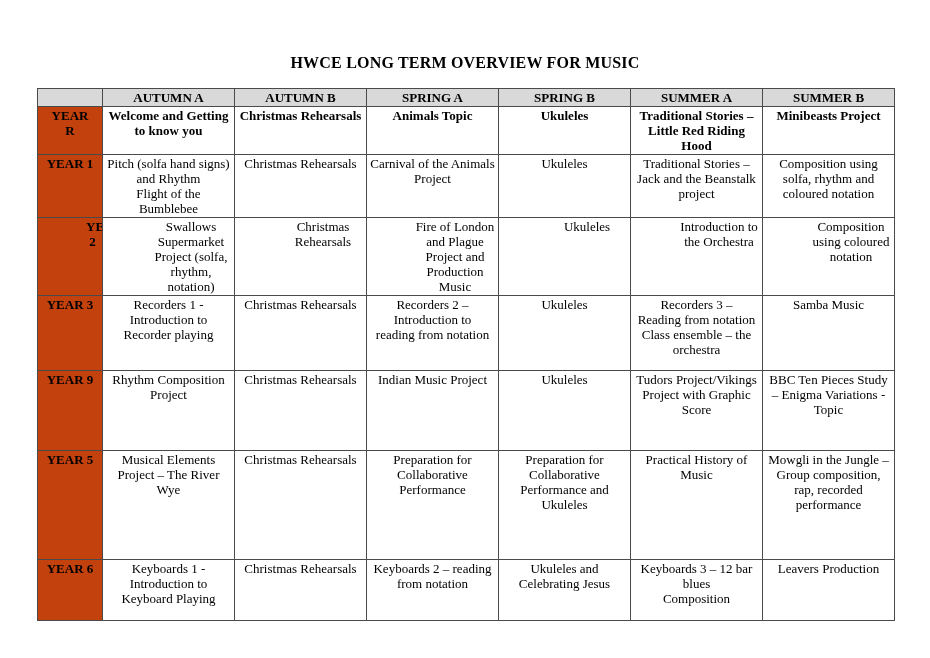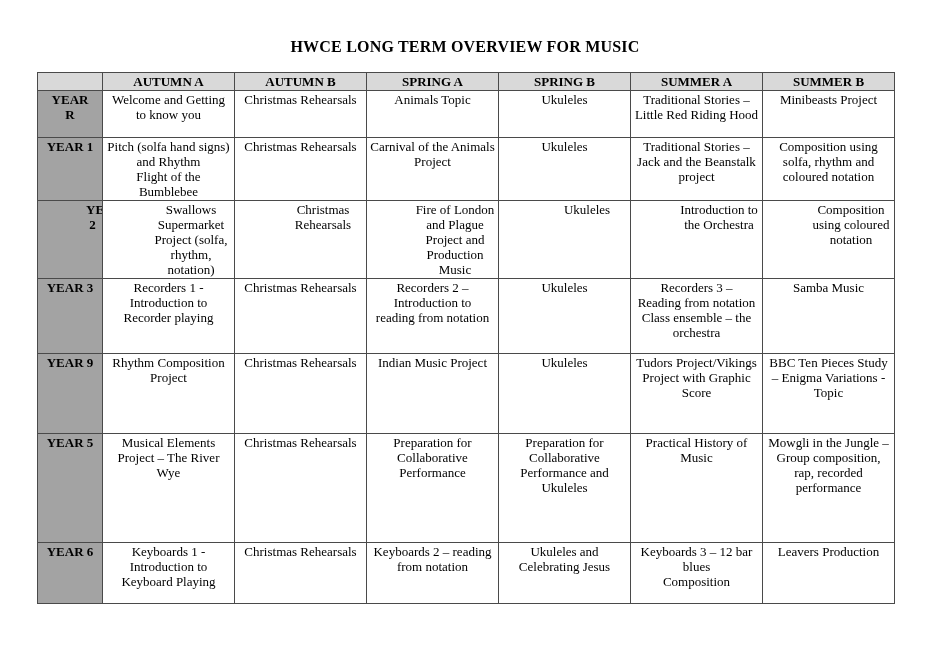--- a/index.html
+++ b/index.html
@@ -12,21 +12,21 @@
     font-family: "Liberation Serif", "DejaVu Serif", serif;
     color: #000000;
   }
   .page {
     width: 930px;
     height: 658px;
     box-sizing: border-box;
     padding-top: 38px;
   }
   h1.doc-title {
-    margin: 0;
+    margin: 16px;
     text-align: center;
     font-size: 16px;
     font-weight: bold;
     letter-spacing: 0.2px;
     line-height: 18px;
   }
   table.schedule {
     border-collapse: collapse;
     table-layout: fixed;
     margin: 16px 0 0 37px;
@@ -45,24 +45,24 @@
     white-space: pre-line;
     overflow: hidden;
   }
   table.schedule th {
     background: #d9d9d9;
     font-weight: bold;
     height: 18px;
     padding: 1px 2px;
   }
   table.schedule td.year-cell {
-    background: #a3a3a3;
+    background: #c2410c;
     font-weight: bold;
   }
-  tr.r-reception td { height: 47px; }
+  tr.r-reception td { height: 47px; font-weight: bold; }
   tr.r-year1 td { height: 63px; }
   tr.r-year2 td { height: 64px; padding-left: 48px; }
   tr.r-year3 td { height: 75px; }
   tr.r-year4 td { height: 80px; }
   tr.r-year5 td { height: 109px; }
   tr.r-year6 td { height: 61px; text-align: center; }
   td.align-left { text-align: left; }
 </style>
 </head>
 <body>

